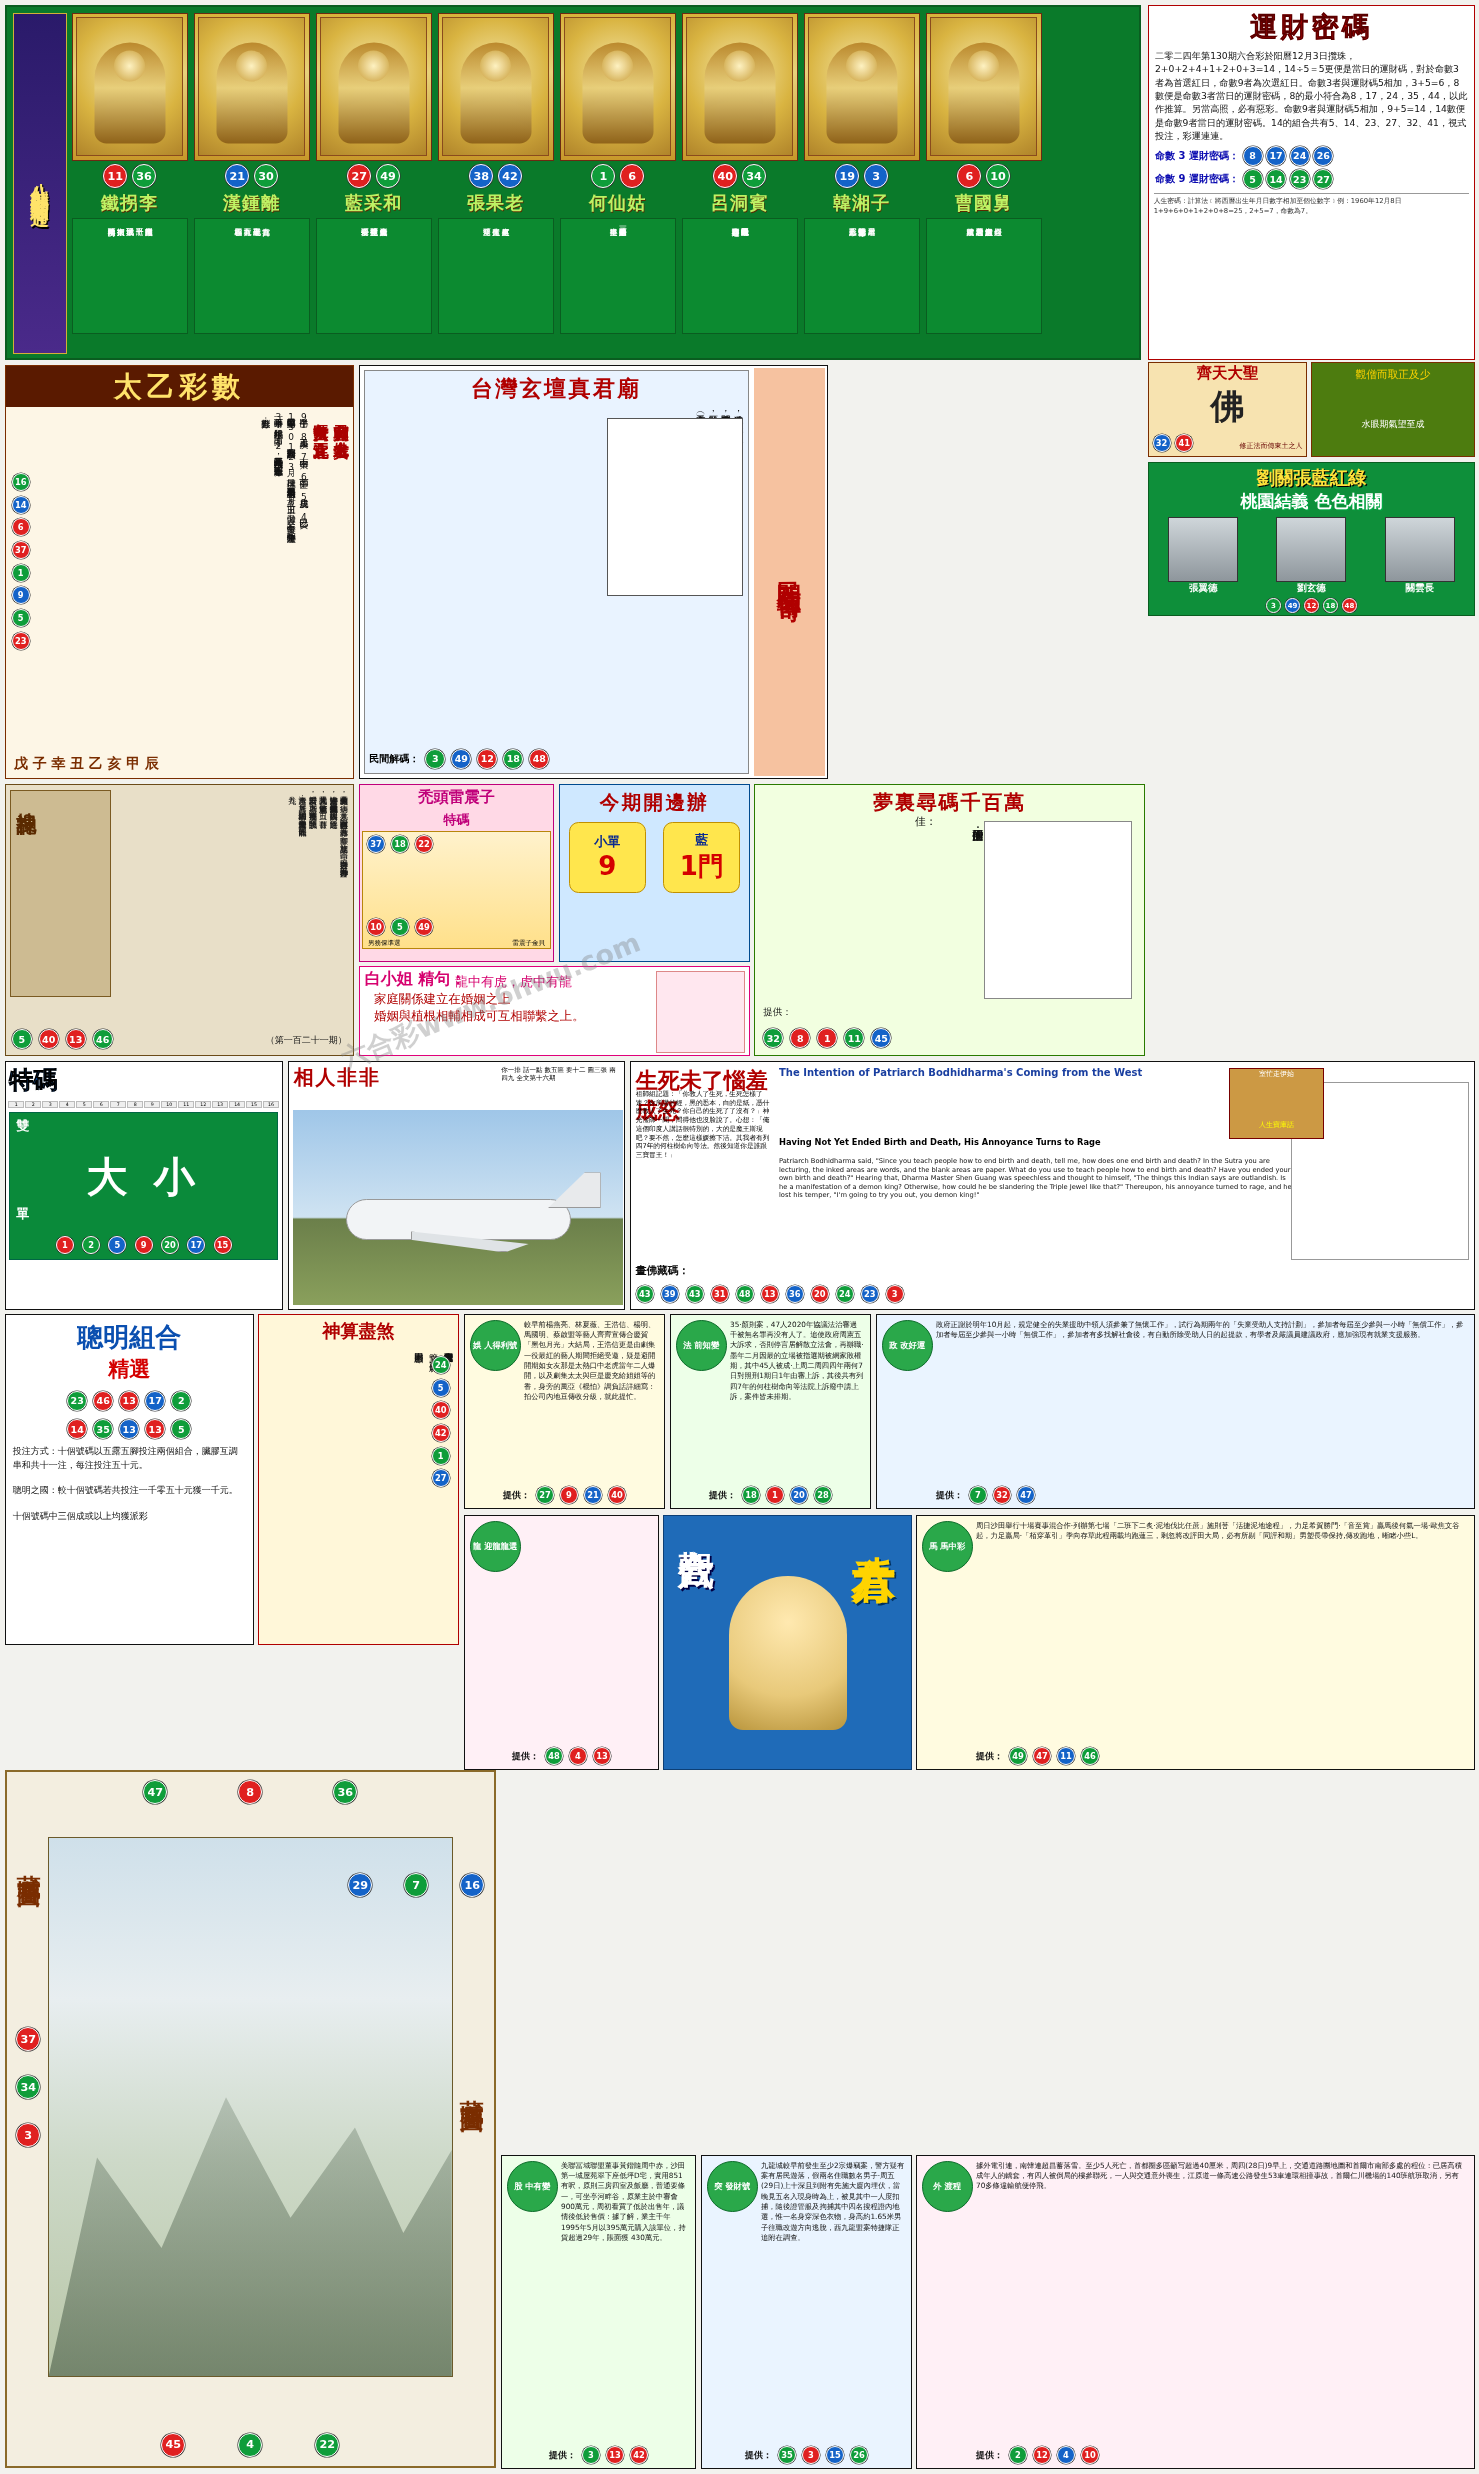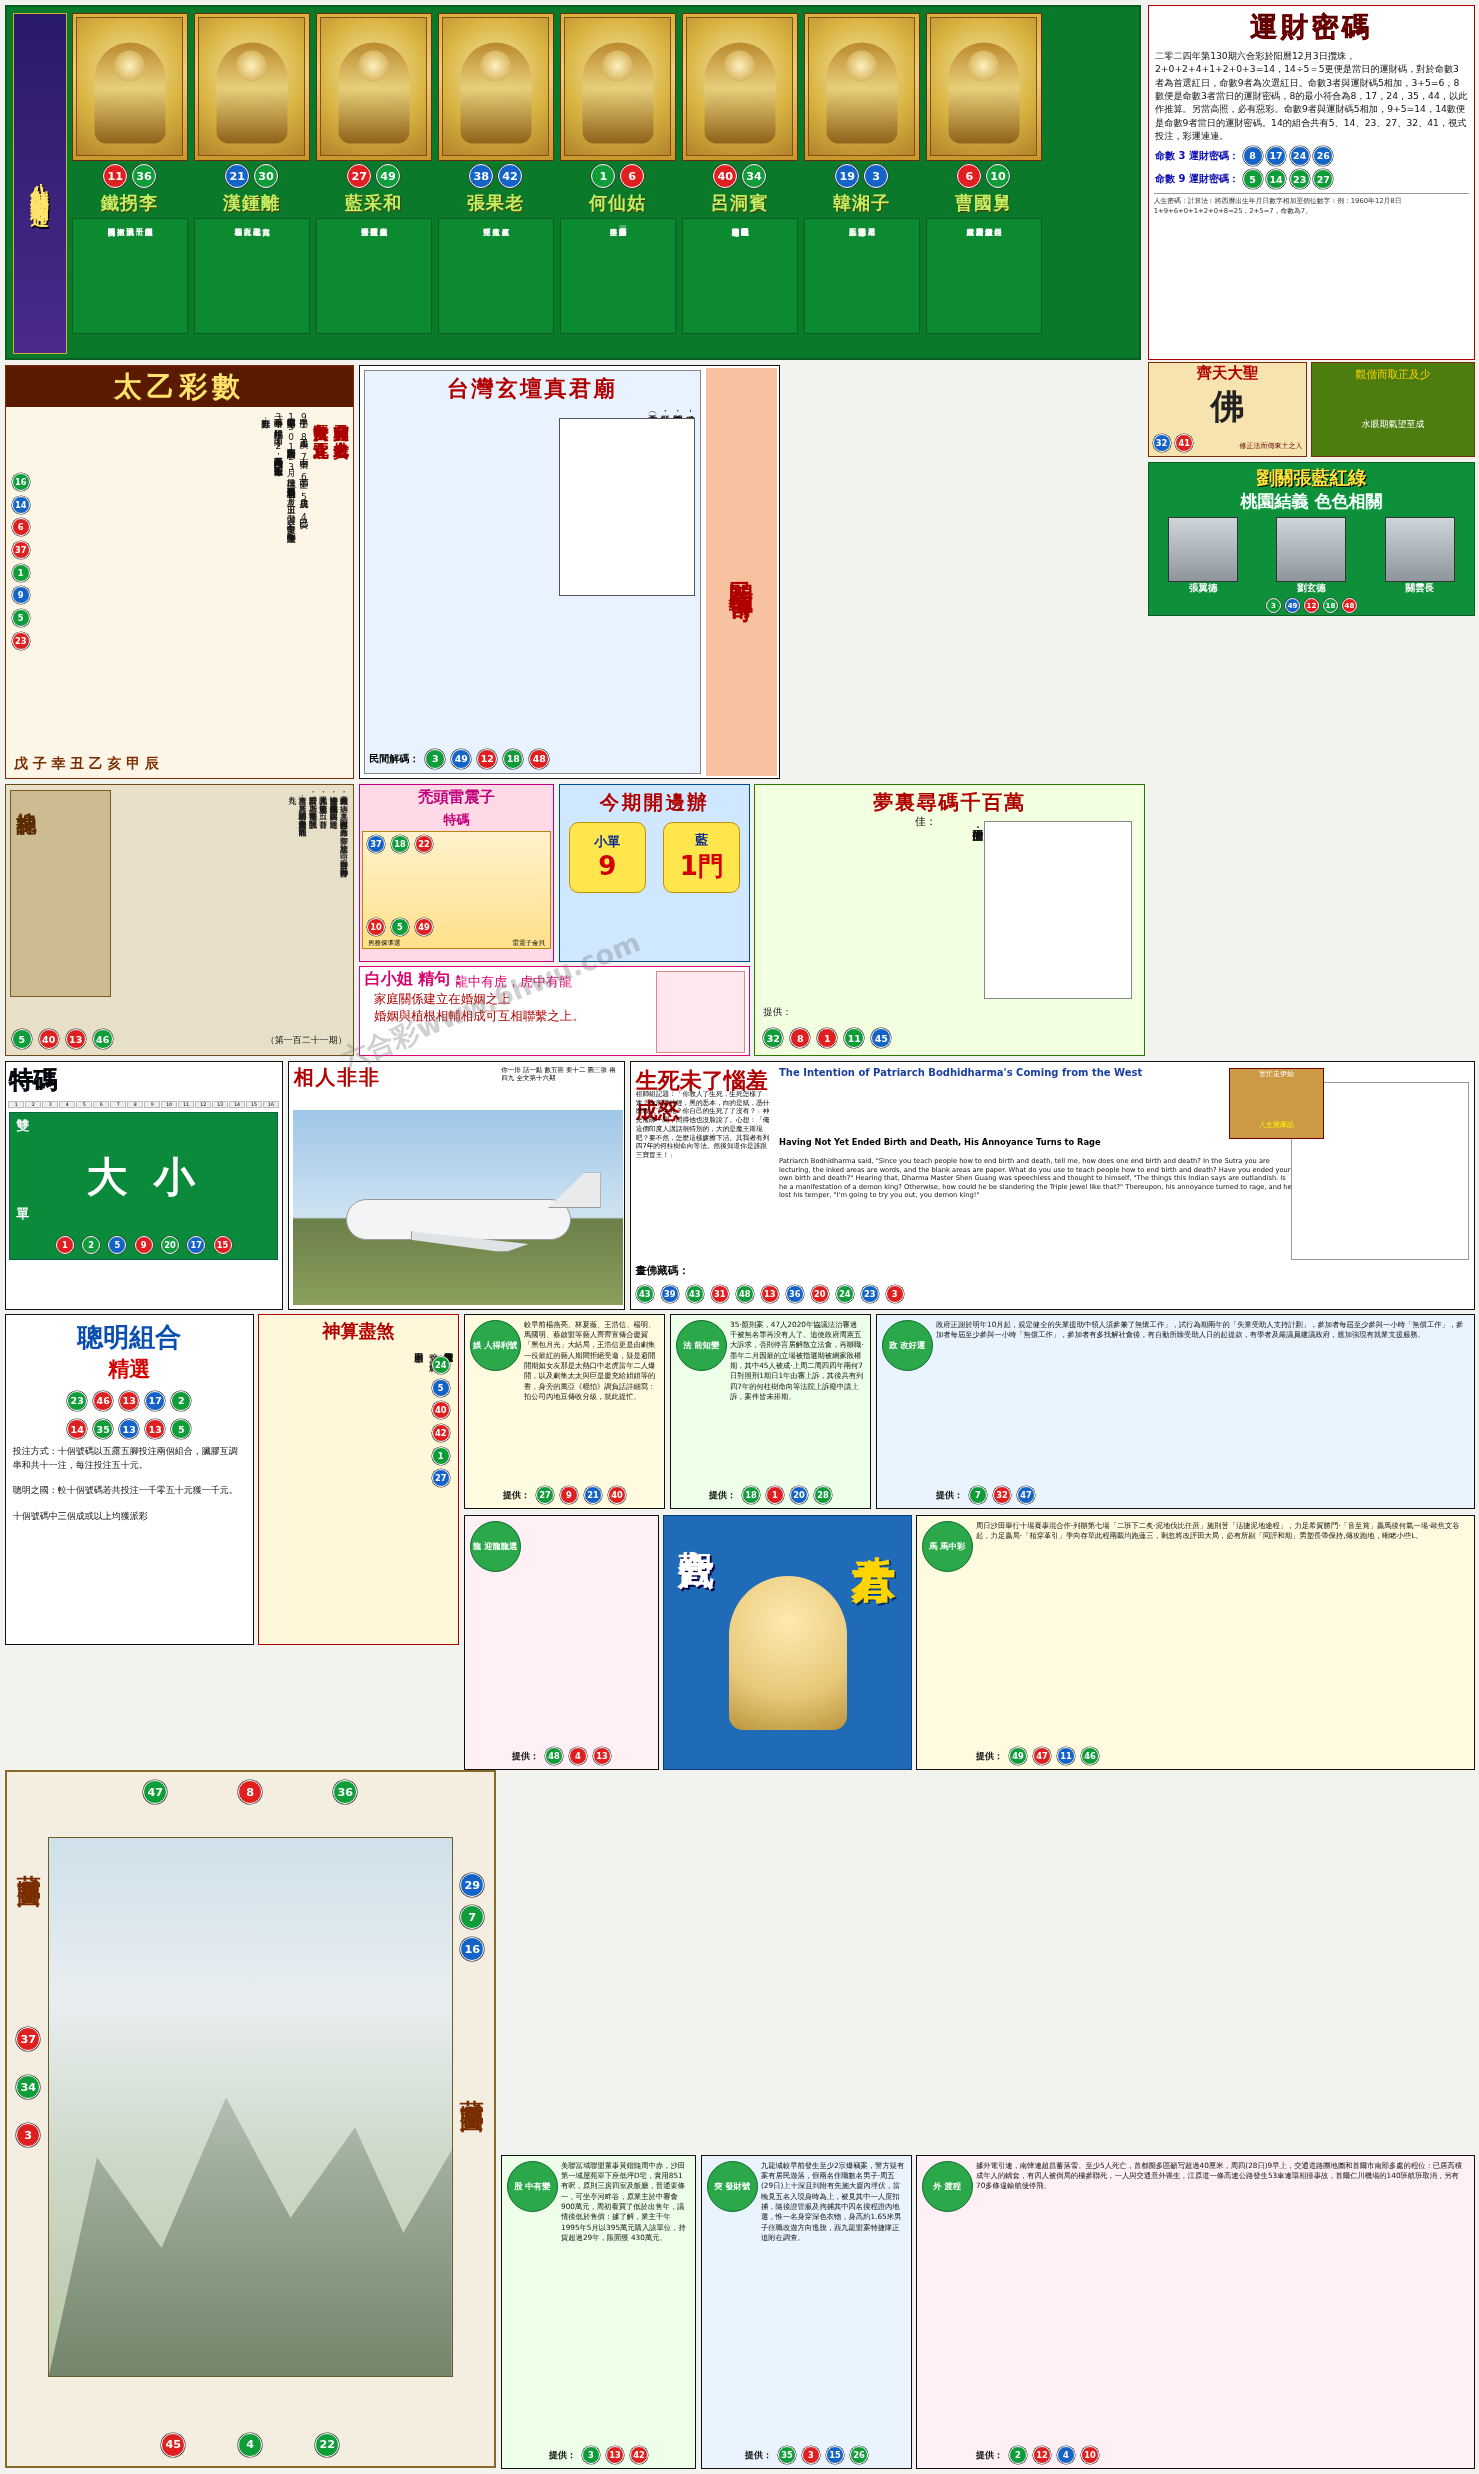--- a/index.html
+++ b/index.html
@@ -72,21 +72,21 @@
   
   #taiyi { left:4.7px; top:365px; width:349px; height:414px; background:#fdf6e6; border:1.8px solid #7a2d00; }
   #taiyi .hdr { height:41px; background:#5a1a00; display:flex; align-items:center; justify-content:center; }
   #taiyi .hdr span { font-size:28px; color:#ffe36a; font-weight:bold; letter-spacing:4.7px; }
   #taiyi .cols { display:flex; flex-direction:row-reverse; height:331px; padding:4.7px 3.6px; gap:2.4px; }
   #taiyi .cols .c { writing-mode:vertical-rl; text-orientation:upright; font-size:9px; line-height:1.15; color:#111; }
   #taiyi .cols .big { font-size:15.4px; font-weight:bold; color:#a00; }
   #taiyi .balls { position:absolute; left:6px; top:107px; display:flex; flex-direction:column; gap:4.7px; }
 
   
-  #folk { left:359px; top:365px; width:421px; height:414px; background:#fff; border:1.8px solid #111; }
+  #folk { left:359px; top:365px; width:469px; height:414px; background:#fff; border:1.8px solid #111; }
   #folk .side { position:absolute; right:2.4px; top:2.4px; width:71px; height:408px; background:#f6c2a0; display:flex; align-items:center; justify-content:center;}
   #folk .side span { writing-mode:vertical-rl; text-orientation:upright; font-size:24px; font-weight:bold; color:#b00000; letter-spacing:3.6px;}
   #folk .main { position:absolute; left:3.6px; top:3.6px; right:78px; bottom:3.6px; background:#e9f3ff; border:1.2px solid #888; }
   #folk .title { font-size:22px; color:#b00000; font-weight:bold; text-align:center; margin-top:3.6px; letter-spacing:2.4px; }
   #folk .txt { display:flex; flex-direction:row-reverse; gap:1.2px; padding:3.6px; height:320px; }
   #folk .txt span { writing-mode:vertical-rl; text-orientation:upright; font-size:9.5px; line-height:1.2; color:#111; }
   #folk .pic { position:absolute; right:4.7px; top:47px; width:136px; height:178px; background:#fff; border:0.6px solid #555; }
   #folk .numrow { position:absolute; left:4.7px; bottom:4.7px; display:flex; gap:6px; align-items:center; }
 
   
@@ -195,21 +195,21 @@
   
   #treasure { left:4.7px; top:1770px; width:491px; height:698px; background:#f3eee0; border:2.4px solid #8a6a2a; }
   #treasure .frame { position:absolute; left:41px; top:65px; right:41px; bottom:89px; background:
      linear-gradient(180deg,#cfe0ea 0%,#e8eef0 30%,#cdd9c8 60%,#b9c7a8 100%); border:1.8px solid #6b5a2a; }
   #treasure .mnt { position:absolute; left:0; bottom:0; width:100%; height:70%;
      background:linear-gradient(180deg, rgba(90,110,90,.15), rgba(60,80,60,.55)); clip-path:polygon(0 100%,12% 42%,28% 66%,44% 26%,60% 58%,76% 34%,88% 62%,100% 40%,100% 100%); }
   #treasure .vt-left { position:absolute; left:6px; top:83px; writing-mode:vertical-rl; text-orientation:upright; font-size:24px; font-weight:bold; color:#7a2d00; letter-spacing:6px; }
   #treasure .vt-right { position:absolute; right:6px; top:308px; writing-mode:vertical-rl; text-orientation:upright; font-size:24px; font-weight:bold; color:#7a2d00; letter-spacing:6px; }
   #treasure .toprow { position:absolute; left:0; top:8.3px; width:100%; display:flex; justify-content:center; gap:71px; }
   #treasure .leftcol { position:absolute; left:9.5px; top:255px; display:flex; flex-direction:column; gap:24px; }
-  #treasure .rightcol { position:absolute; right:9.5px; top:101px; display:flex; flex-direction:column; gap:8px; }
+  #treasure .rightcol { position:absolute; right:9.5px; top:101px; display:flex; flex-direction:row; gap:32px; }
   #treasure .botrow { position:absolute; left:0; bottom:9.5px; width:100%; display:flex; justify-content:center; gap:53px; }
 
   .wm { position:absolute; left:331px; top:983px; font-size:27px; color:rgba(120,120,120,.35); transform:rotate(-22deg); font-weight:bold; }
 </style>
 </head>
 <body>
 
 <div class="page">
 
   <div class="blk" id="deities">

